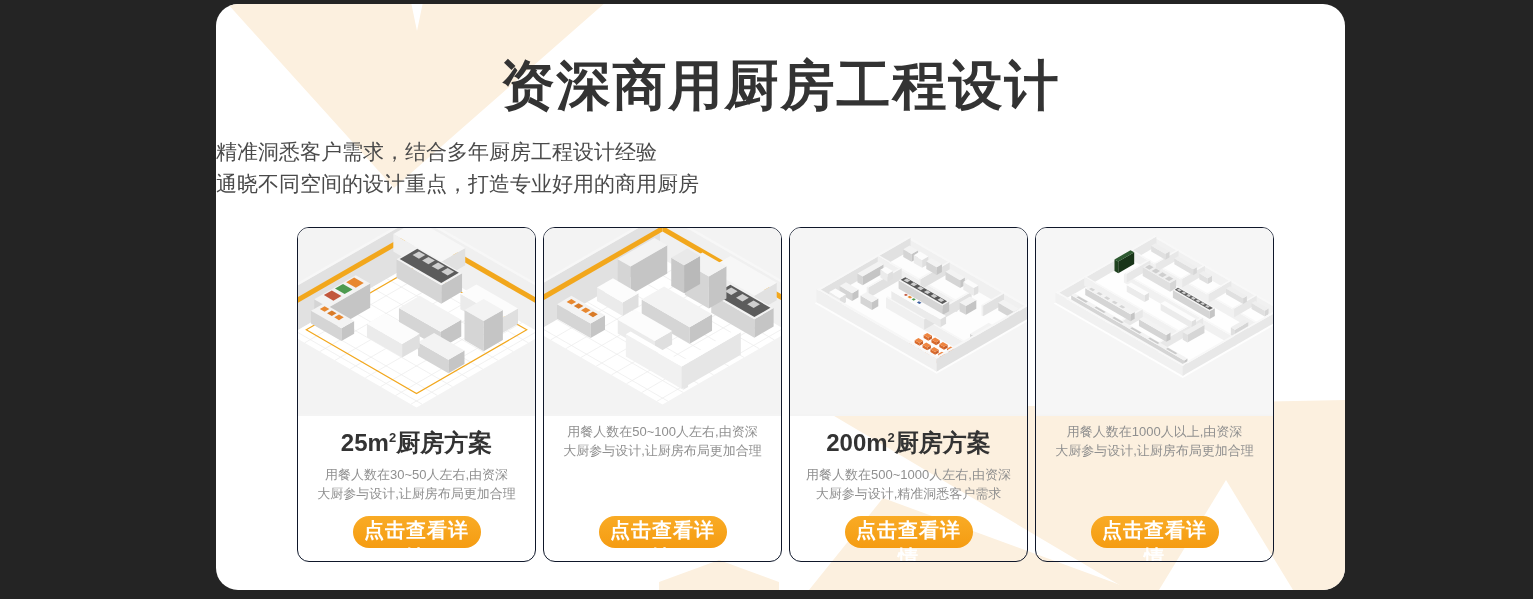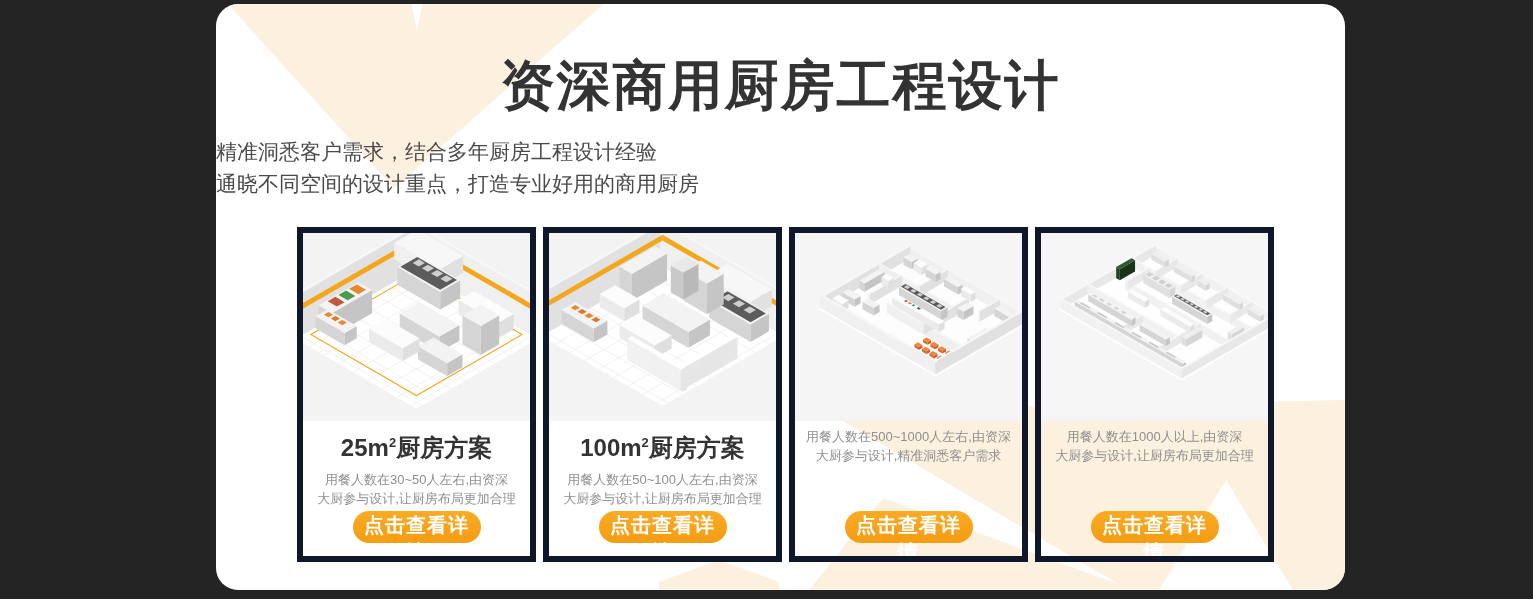--- a/index.html
+++ b/index.html
@@ -20,21 +20,21 @@
   }
   .subtitle{
     margin-top:13px;text-align:left;font-size:21px;color:#4a4a4a;
     line-height:1.5;white-space:pre-line;
   }
   .cards{
     position:absolute;left:81px;top:223px;display:flex;gap:7px;
   }
   .card{
     width:239px;height:335px;box-sizing:border-box;
-    border:6px solid #0f172a;border-radius:0;overflow:hidden;
+    border:1px solid #0f172a;border-radius:12px;overflow:hidden;
     display:flex;flex-direction:column;background:transparent;
   }
   .card-img{height:188px;flex:none;background:#f4f4f4;}
   .card-img svg{display:block;width:100%;height:100%;}
   .card-title{
     margin-top:11px;text-align:center;font-size:24px;font-weight:bold;color:#333333;
   }
   .card-title sup{font-size:13px;}
   .card-desc{
     margin-top:7px;text-align:center;font-size:13px;color:#8f8f8f;
@@ -214,21 +214,20 @@
               <polygon points="43.0,80.0 48.0,82.8 43.0,85.7 38.1,82.8" fill="#e8882f"></polygon>
               <polygon points="50.4,84.3 55.4,87.1 50.4,90.0 45.5,87.1" fill="#d97b28"></polygon>
               <polygon points="84.2,130.6 143.4,164.8 143.4,141.8 84.2,107.6" fill="#f1f1f1"></polygon>
               <polygon points="148.3,161.9 143.4,164.8 143.4,141.8 148.3,138.9" fill="#e6e6e6"></polygon>
               <polygon points="89.1,104.7 148.3,138.9 143.4,141.8 84.2,107.6" fill="#ffffff"></polygon>
               <polygon points="136.8,160.9 141.7,163.8 141.7,140.8 136.8,137.9" fill="#f1f1f1"></polygon>
               <polygon points="202.6,128.6 141.7,163.8 141.7,140.8 202.6,105.6" fill="#e6e6e6"></polygon>
               <polygon points="197.7,102.8 202.6,105.6 141.7,140.8 136.8,137.9" fill="#ffffff"></polygon>
             </svg>
         </div>
-        <div class="card-title"><span>100m</span><sup>2</sup><span>厨房方案</span></div>
         <div class="card-desc">用餐人数在50~100人左右,由资深
 大厨参与设计,让厨房布局更加合理</div>
         <button class="card-btn">点击查看详情</button>
       </div>
 
       <div class="card">
         <div class="card-img">
           <svg viewBox="0 0 244 190">
               <rect x="0" y="0" width="244" height="190" fill="#f5f5f5"></rect>
               <polygon points="122.0,20.0 247.6,92.5 151.0,148.3 25.4,75.8" fill="#fdfdfd"></polygon>
@@ -349,20 +348,21 @@
               <polygon points="210.1,108.0 190.7,119.2 190.7,110.2 210.1,99.0" fill="#c5c5c5"></polygon>
               <polygon points="204.7,95.9 210.1,99.0 190.7,110.2 185.4,107.1" fill="#f3f3f3"></polygon>
               <polygon points="27.5,74.6 151.0,145.9 151.0,132.9 27.5,61.6" fill="#f0f0f0"></polygon>
               <polygon points="153.1,144.6 151.0,145.9 151.0,132.9 153.1,131.6" fill="#e1e1e1"></polygon>
               <polygon points="29.6,60.3 153.1,131.6 151.0,132.9 27.5,61.6" fill="#f7f7f7"></polygon>
               <polygon points="148.8,144.6 151.0,145.9 151.0,132.9 148.8,131.6" fill="#f0f0f0"></polygon>
               <polygon points="245.5,91.3 151.0,145.9 151.0,132.9 245.5,78.3" fill="#e1e1e1"></polygon>
               <polygon points="243.3,77.1 245.5,78.3 151.0,132.9 148.8,131.6" fill="#f7f7f7"></polygon>
             </svg>
         </div>
+        <div class="card-title"><span>200m</span><sup>2</sup><span>厨房方案</span></div>
         <div class="card-desc">用餐人数在500~1000人左右,由资深
 大厨参与设计,精准洞悉客户需求</div>
         <button class="card-btn">点击查看详情</button>
       </div>
 
       <div class="card">
         <div class="card-img">
           <svg viewBox="0 0 244 190">
               <rect x="0" y="0" width="244" height="190" fill="#f6f6f6"></rect>
               <polygon points="122.0,16.0 254.9,92.7 151.1,152.6 18.2,75.9" fill="#fefefe"></polygon>

